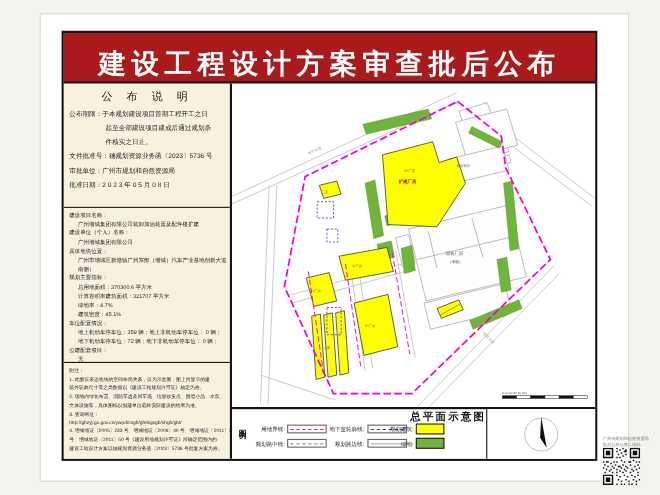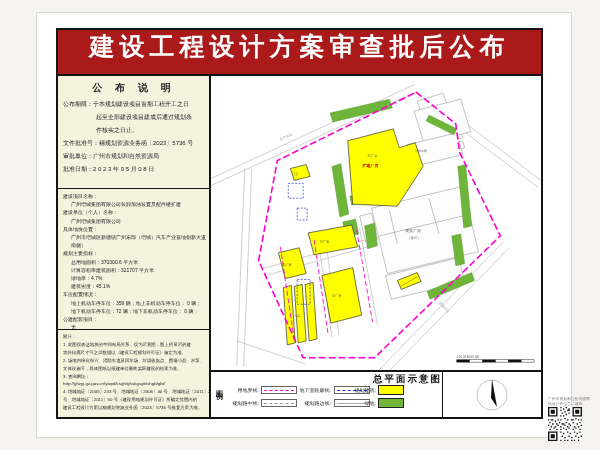--- a/index.html
+++ b/index.html
@@ -12,33 +12,33 @@
     position:absolute;left:36px;top:12px;width:536px;height:426px;
     background:#ffffff;border:1px solid #d9d7d2;box-sizing:border-box;
   }
   .frame{
     position:absolute;left:19px;top:15px;width:487px;height:391px;
     border:2px solid #141414;box-sizing:border-box;background:#fff;
   }
   .banner{
     position:absolute;left:0;top:0;right:0;height:44px;
     background:#ab1a1a;border-bottom:2px solid #141414;
-    color:#fff;display:flex;align-items:flex-start;justify-content:center;
+    color:#fff;display:flex;align-items:flex-end;justify-content:center;
     font-size:25px;font-weight:bold;letter-spacing:5px;white-space:nowrap;
   }
   .body-row{position:absolute;left:0;top:46px;right:0;bottom:0;display:flex;}
   .left-col{
     width:153px;flex:0 0 153px;background:#f6f2de;border-right:2px solid #141414;
     box-sizing:border-box;color:#1c1c1c;
   }
   .sec{box-sizing:border-box;padding:3px 4px 2px 5px;overflow:hidden;}
   .sec1{height:113px;border-bottom:1.5px solid #141414;}
   .sec2{height:141px;border-bottom:1.5px solid #141414;}
   .sec3{height:82px;}
-  .sec-title{font-size:10px;font-weight:bold;text-align:center;letter-spacing:5px;margin:2px 0 3px;}
+  .sec-title{font-size:10px;font-weight:normal;text-align:center;letter-spacing:5px;margin:2px 0 3px;}
   .s1line{font-size:6px;line-height:13px;white-space:nowrap;}
   .ind{padding-left:33px;}
   .s2line{font-size:5px;line-height:8.2px;white-space:nowrap;}
   .pad{padding-left:8px;}
   .s3line{font-size:4.4px;line-height:7.9px;white-space:nowrap;}
   .right-col{flex:1;position:relative;background:#fff;}
   .map-canvas{position:absolute;left:0;top:0;right:0;height:298px;overflow:hidden;}
   .map-canvas svg{display:block;width:100%;height:100%;}
   .bottom-band{
     position:absolute;left:0;right:0;bottom:0;height:47px;border-top:2px solid #141414;

